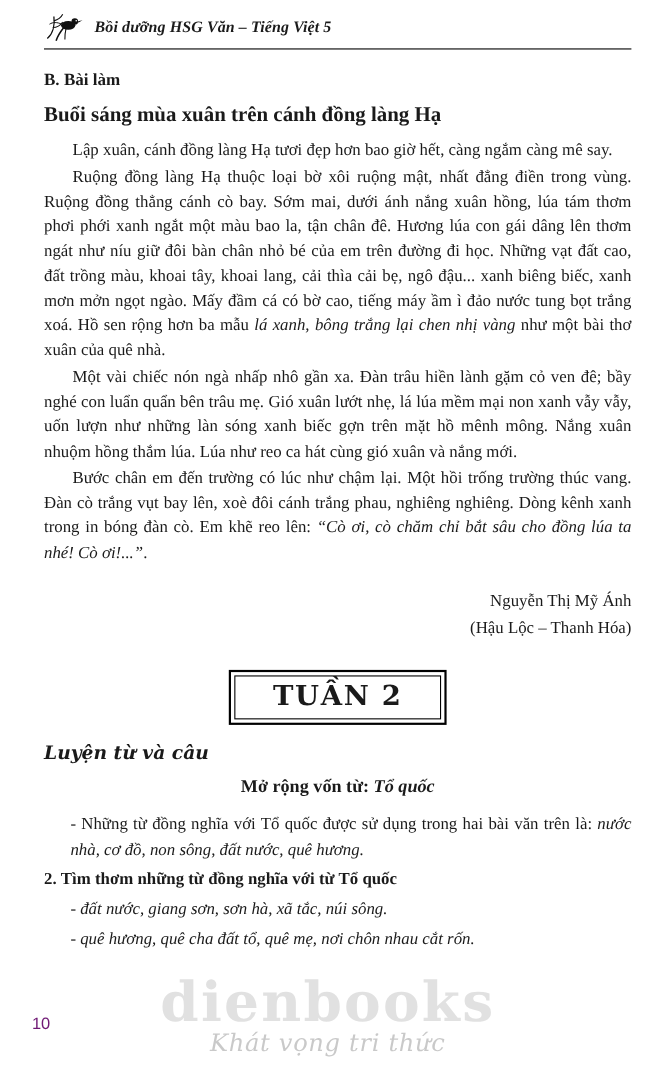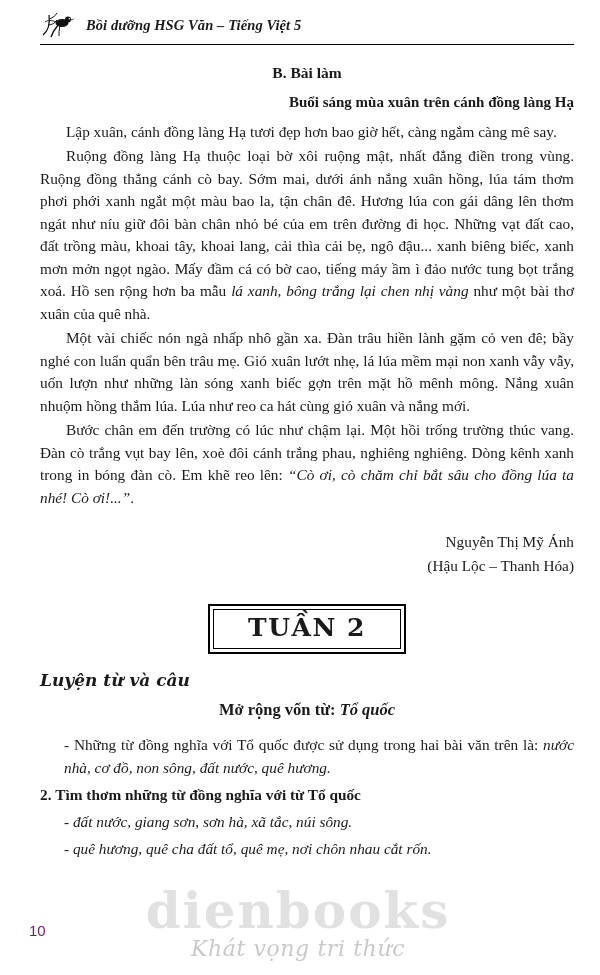--- a/index.html
+++ b/index.html
@@ -48,29 +48,28 @@
     font-style: italic;
     font-size: 14.5px;
     letter-spacing: .1px;
     white-space: nowrap;
   }
   
   .content {
     padding-top: 12px;
   }
   .sec-title {
-    text-align: center;
     font-weight: bold;
     font-size: 15.5px;
     margin: 6px 0 6px 0;
   }
   .poem-title {
-    text-align: right;
-    font-weight: bold;
-    font-size: 15px;
+    text-align: left;
+    font-weight: bold;
+    font-size: 19px;
     margin: 12px 0 10px 0;
   }
   p.para {
     margin: 0 0 2px 0;
     text-indent: 26px;
     text-align: justify;
     font-size: 15.3px;
     line-height: 1.47;
   }
   .ital { font-style: italic; }

